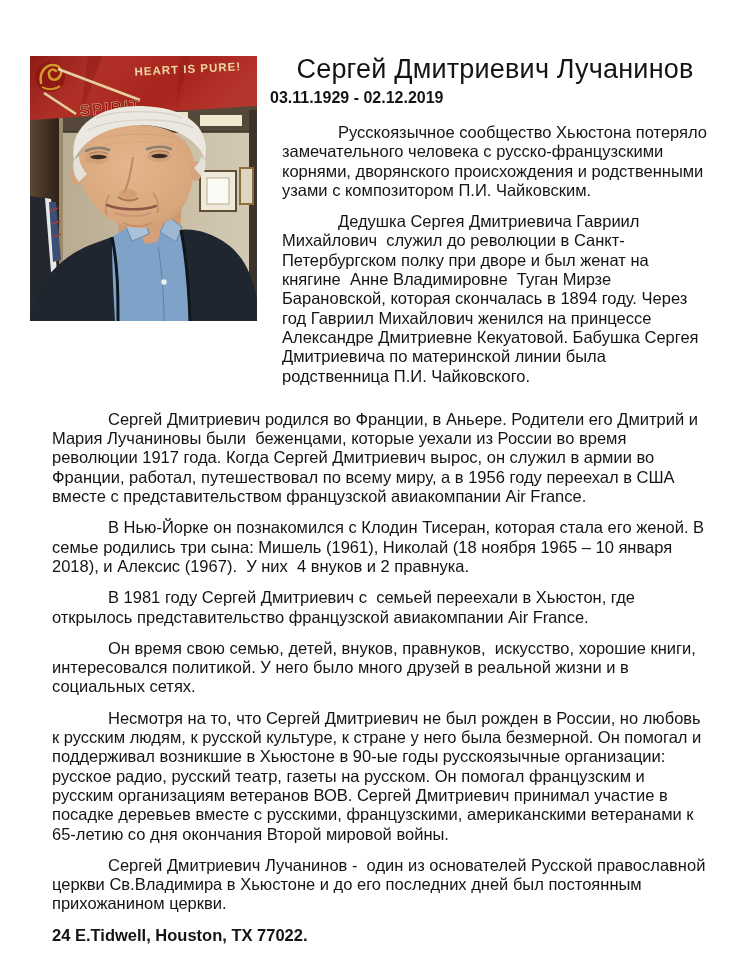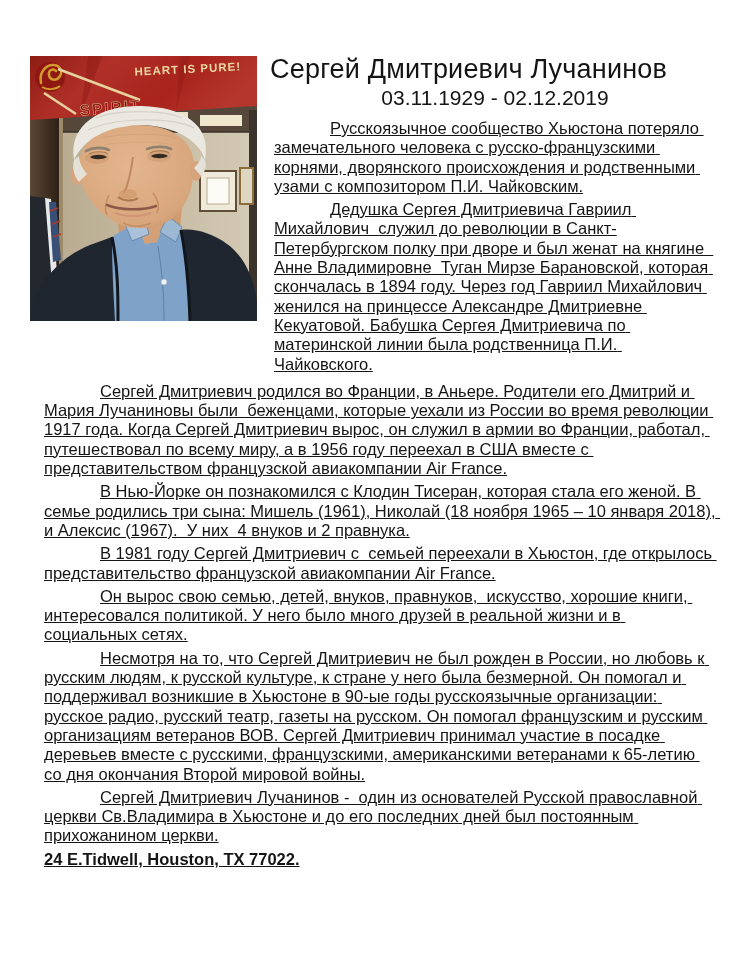--- a/index.html
+++ b/index.html
@@ -15,33 +15,32 @@
     padding:54px 30px 8px 40px;
     overflow:hidden;
     background:#ffffff;
   }
   .top-section { display:flex; align-items:flex-start; }
   .photo-col { flex:0 0 240px; margin-left:-10px; }
   svg.photo { display:block; width:227px; height:265px; margin-top:2px; }
   .right-col { flex:1 1 auto; min-width:0; }
   .title {
     font-size:27px; font-weight:400; line-height:31px;
-    margin:0; letter-spacing:0.2px;
+    text-align:center; margin:0; letter-spacing:0.2px;
   }
   .dates {
-    font-size:21px; font-weight:400; line-height:26px;
-    text-align:center; margin:0 0 8px 0;
+    font-size:16px; font-weight:700; line-height:26px;
+    margin:0 0 8px 0;
   }
   p.body {
-    margin:4px;
+    margin:12px;
     font-size:16.5px; line-height:19.3px;
     text-indent:56px;
     white-space:pre-wrap;
     text-align:left;
-    text-decoration:underline;
   }
   p.bold { font-weight:bold; }
   p.address { text-indent:0; }
   .main-text { clear:both; }
 </style>
 </head>
 <body>
 
 <div class="page">
 
@@ -183,19 +182,19 @@
       <div class="dates">03.11.1929  - 02.12.2019</div>
       <p class="body">Русскоязычное сообщество Хьюстона потеряло замечательного человека с русско-французскими корнями, дворянского происхождения и родственными узами с композитором П.И. Чайковским.</p>
       <p class="body">Дедушка Сергея Дмитриевича Гавриил Михайлович  служил до революции в Санкт-Петербургском полку при дворе и был женат на княгине  Анне Владимировне  Туган Мирзе Барановской, которая скончалась в 1894 году. Через год Гавриил Михайлович женился на принцессе Александре Дмитриевне Кекуатовой. Бабушка Сергея Дмитриевича по материнской линии была родственница П.И. Чайковского.</p>
     </div>
   </div>
 
   <div class="main-text">
     <p class="body">Сергей Дмитриевич родился во Франции, в Аньере. Родители его Дмитрий и Мария Лучаниновы были  беженцами, которые уехали из России во время революции 1917 года. Когда Сергей Дмитриевич вырос, он служил в армии во Франции, работал, путешествовал по всему миру, а в 1956 году переехал в США вместе с представительством французской авиакомпании Air France.</p>
     <p class="body">В Нью-Йорке он познакомился с Клодин Тисеран, которая стала его женой. В семье родились три сына: Мишель (1961), Николай (18 ноября 1965 – 10 января 2018), и Алексис (1967).  У них  4 внуков и 2 правнука.</p>
     <p class="body">В 1981 году Сергей Дмитриевич с  семьей переехали в Хьюстон, где открылось представительство французской авиакомпании Air France.</p>
-    <p class="body">Он вырос свою семью, детей, внуков, правнуков,  искусство, хорошие книги, интересовался политикой. У него было много друзей в реальной жизни и в социальных сетях.</p>
+    <p class="body">Он время свою семью, детей, внуков, правнуков,  искусство, хорошие книги, интересовался политикой. У него было много друзей в реальной жизни и в социальных сетях.</p>
     <p class="body">Несмотря на то, что Сергей Дмитриевич не был рожден в России, но любовь к русским людям, к русской культуре, к стране у него была безмерной. Он помогал и поддерживал возникшие в Хьюстоне в 90-ые годы русскоязычные организации: русское радио, русский театр, газеты на русском. Он помогал французским и русским организациям ветеранов ВОВ. Сергей Дмитриевич принимал участие в посадке деревьев вместе с русскими, французскими, американскими ветеранами к 65-летию со дня окончания Второй мировой войны.</p>
     <p class="body">Сергей Дмитриевич Лучанинов -  один из основателей Русской православной церкви Св.Владимира в Хьюстоне и до его последних дней был постоянным прихожанином церкви.</p>
     <p class="body bold address">24 E.Tidwell, Houston, TX 77022.</p>
   </div>
 
 </div>
 
 </body></html>

